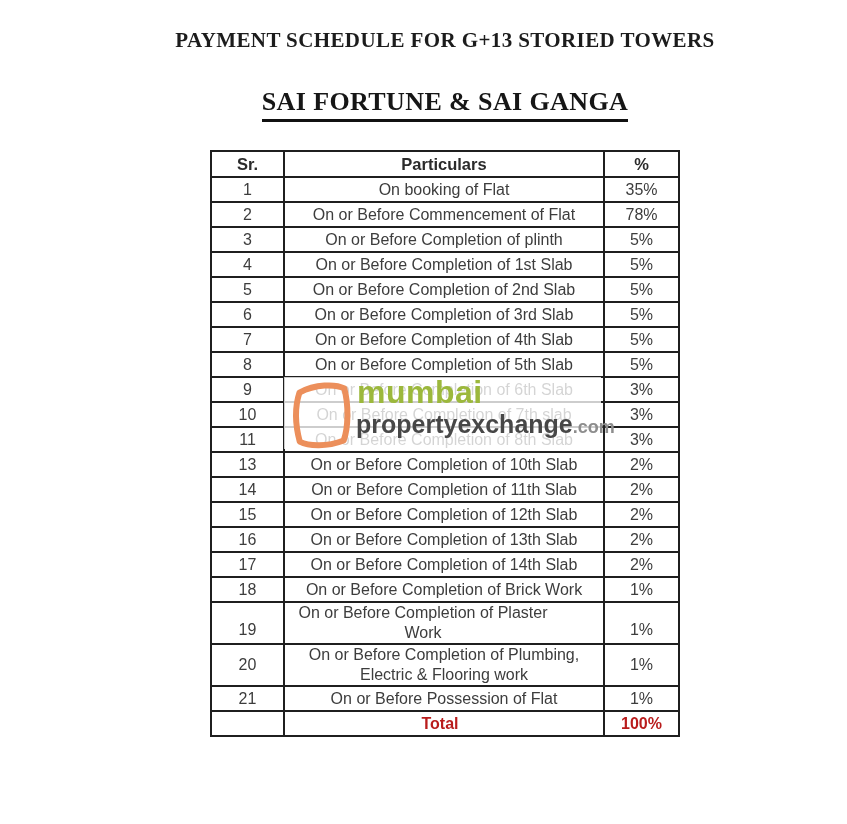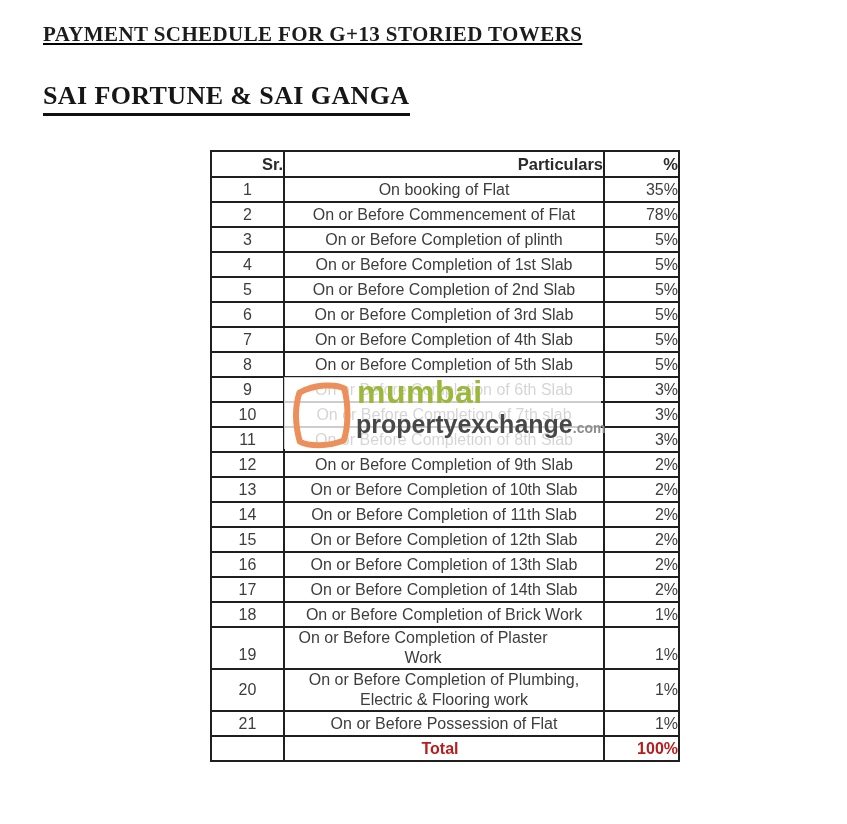--- a/index.html
+++ b/index.html
@@ -5,22 +5,22 @@
   html,body{margin:0;padding:0;background:#ffffff;}
   .screen{
     position:relative;
     width:847px;height:824px;
     background:#ffffff;
     overflow:hidden;
     font-family:"Liberation Sans", sans-serif;
   }
   
   .titles{
-    position:absolute;left:43px;top:0;width:804px;
-    text-decoration:underline;
+    position:absolute;left:43px;top:6px;width:804px;
+    text-align:center;
   }
   .doc-title{
     margin:0;
     padding-top:22px;
     font-family:"Liberation Serif", serif;
     font-weight:bold;
     font-size:21px;
     letter-spacing:0.4px;
     color:#1c1c1c;
     white-space:nowrap;
@@ -53,26 +53,26 @@
     padding:0;
     line-height:1.25;
     vertical-align:middle;
     overflow:hidden;
   }
   table.pay tr{height:25px;}
   table.pay tr.hdr{height:26px;}
   table.pay tr.hdr th{
     font-weight:bold;
     color:#2b2b2b;
-    text-align:right;
+    text-align:center;
     font-size:16.5px;
   }
   td.sr{text-align:center;}
   td.part{text-align:center;padding-left:8px;padding-right:6px;}
-  td.pct{text-align:right;}
+  td.pct{text-align:center;}
   tr.r19{height:44px;}
   tr.r19 td.sr,tr.r19 td.pct{vertical-align:bottom;padding-bottom:3px;}
   tr.r19 td.part{padding-right:42px;}
   tr.r20{height:47px;}
   tr.r21{height:29px;}
   tr.total-row{height:26px;}
   tr.total-row td{font-weight:bold;color:#b91c1c;}
   tr.total-row td.part{text-align:center;padding-right:8px;}
   
   .wm-overlay{
@@ -98,21 +98,21 @@
   .wm-pex{
     position:absolute;left:356px;top:412px;
     z-index:6;
     font-size:25px;
     font-weight:600;
     letter-spacing:0px;
     line-height:1;
     white-space:nowrap;
   }
   .wm-com{
-    font-size:14px;
+    font-size:18px;
     font-weight:600;
   }
 </style>
 </head>
 <body>
 
 <div class="screen">
 
   <div class="titles">
     <div class="doc-title">PAYMENT SCHEDULE FOR G+13 STORIED TOWERS</div><br>
@@ -180,25 +180,20 @@
           <td class="sr">10</td>
           <td class="part">On or Before Completion of 7th slab</td>
           <td class="pct">3%</td>
         </tr>
     <tr>
           <td class="sr">11</td>
           <td class="part">On or Before Completion of 8th Slab</td>
           <td class="pct">3%</td>
         </tr>
     <tr>
-          <td class="sr">12</td>
-          <td class="part">On or Before Completion of 9th Slab</td>
-          <td class="pct">2%</td>
-        </tr>
-    <tr>
           <td class="sr">13</td>
           <td class="part">On or Before Completion of 10th Slab</td>
           <td class="pct">2%</td>
         </tr>
     <tr>
           <td class="sr">14</td>
           <td class="part">On or Before Completion of 11th Slab</td>
           <td class="pct">2%</td>
         </tr>
     <tr>

